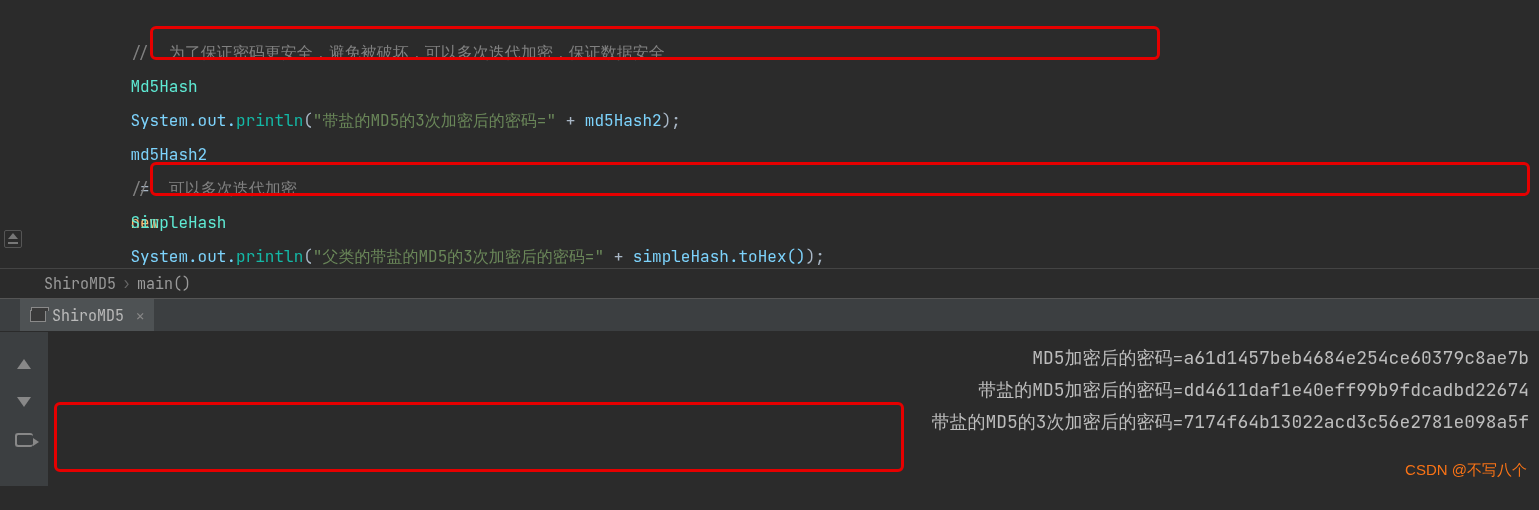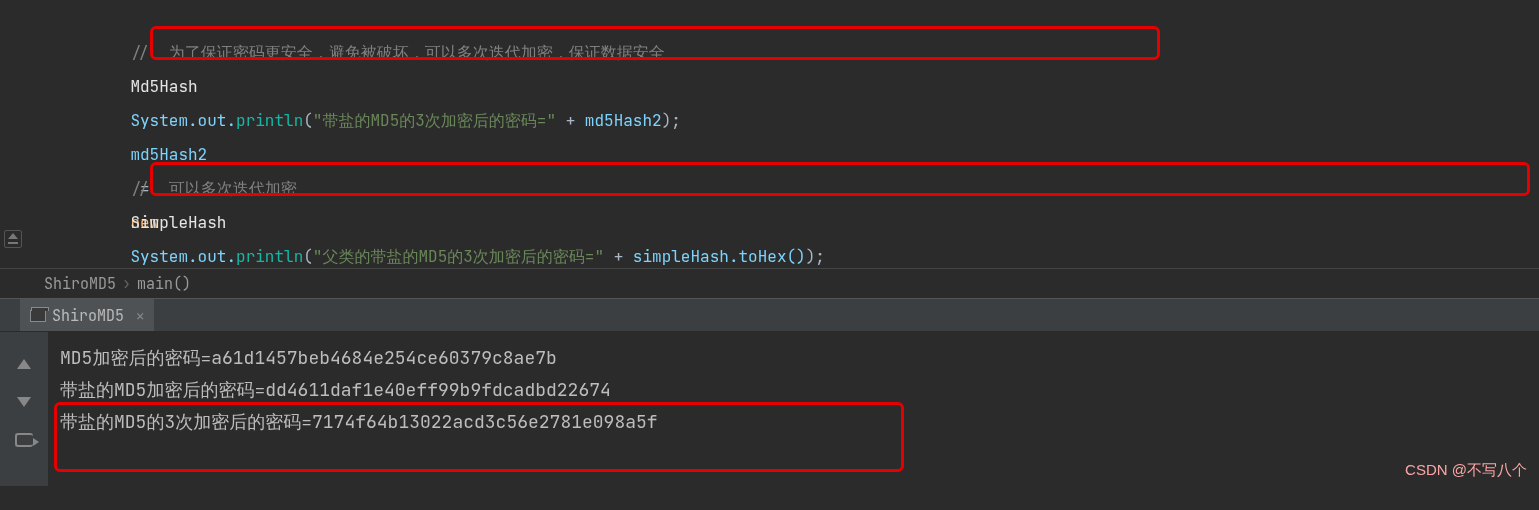--- a/index.html
+++ b/index.html
@@ -20,21 +20,21 @@
   .code-line {
     white-space: pre;
     line-height: 34px;
     height: 34px;
     padding-left: 100px;
     position: relative;
   }
   .code-line.indent2 { padding-left: 92px; }
   .code-line.indent1 { padding-left: 100px; }
   .comment { color: #808080; }
-  .type { color: #e5e5e5; }
+  .type { color: #5eead4; }
   .ident { color: #7dd3fc; }
   .op { color: #a9b7c6; }
   .kw { color: #fdba74; }
   .method { color: #14b8a6; }
   .str { color: #6a8759; }
   .red-box {
     position: absolute;
     left: 150px;
     border: 3px solid #e60000;
     border-radius: 6px;
@@ -115,20 +115,21 @@
     border: 1px solid #8a8a8a;
     border-bottom: none;
   }
   .run-tab .close { color: #888; margin-left: 6px; font-size: 14px; }
 
   .console-area {
     display: flex;
     height: 154px;
     background: #2b2b2b;
     position: relative;
+    text-align: right;
   }
   .console-gutter {
     width: 48px;
     background: #3c3f41;
     display: flex;
     flex-direction: column;
     align-items: center;
     padding-top: 22px;
     gap: 18px;
   }
@@ -187,21 +188,21 @@
     width: 850px;
     height: 70px;
     border: 3px solid #e60000;
     border-radius: 6px;
     pointer-events: none;
   }
   .watermark {
     position: absolute;
     right: 12px;
     bottom: 6px;
-    color: #fca5a5;
+    color: #f97316;
     font-size: 15px;
     font-family: sans-serif;
   }
 </style>
 </head>
 <body>
 
 <div class="editor">
 
   <div class="code-line indent2">

